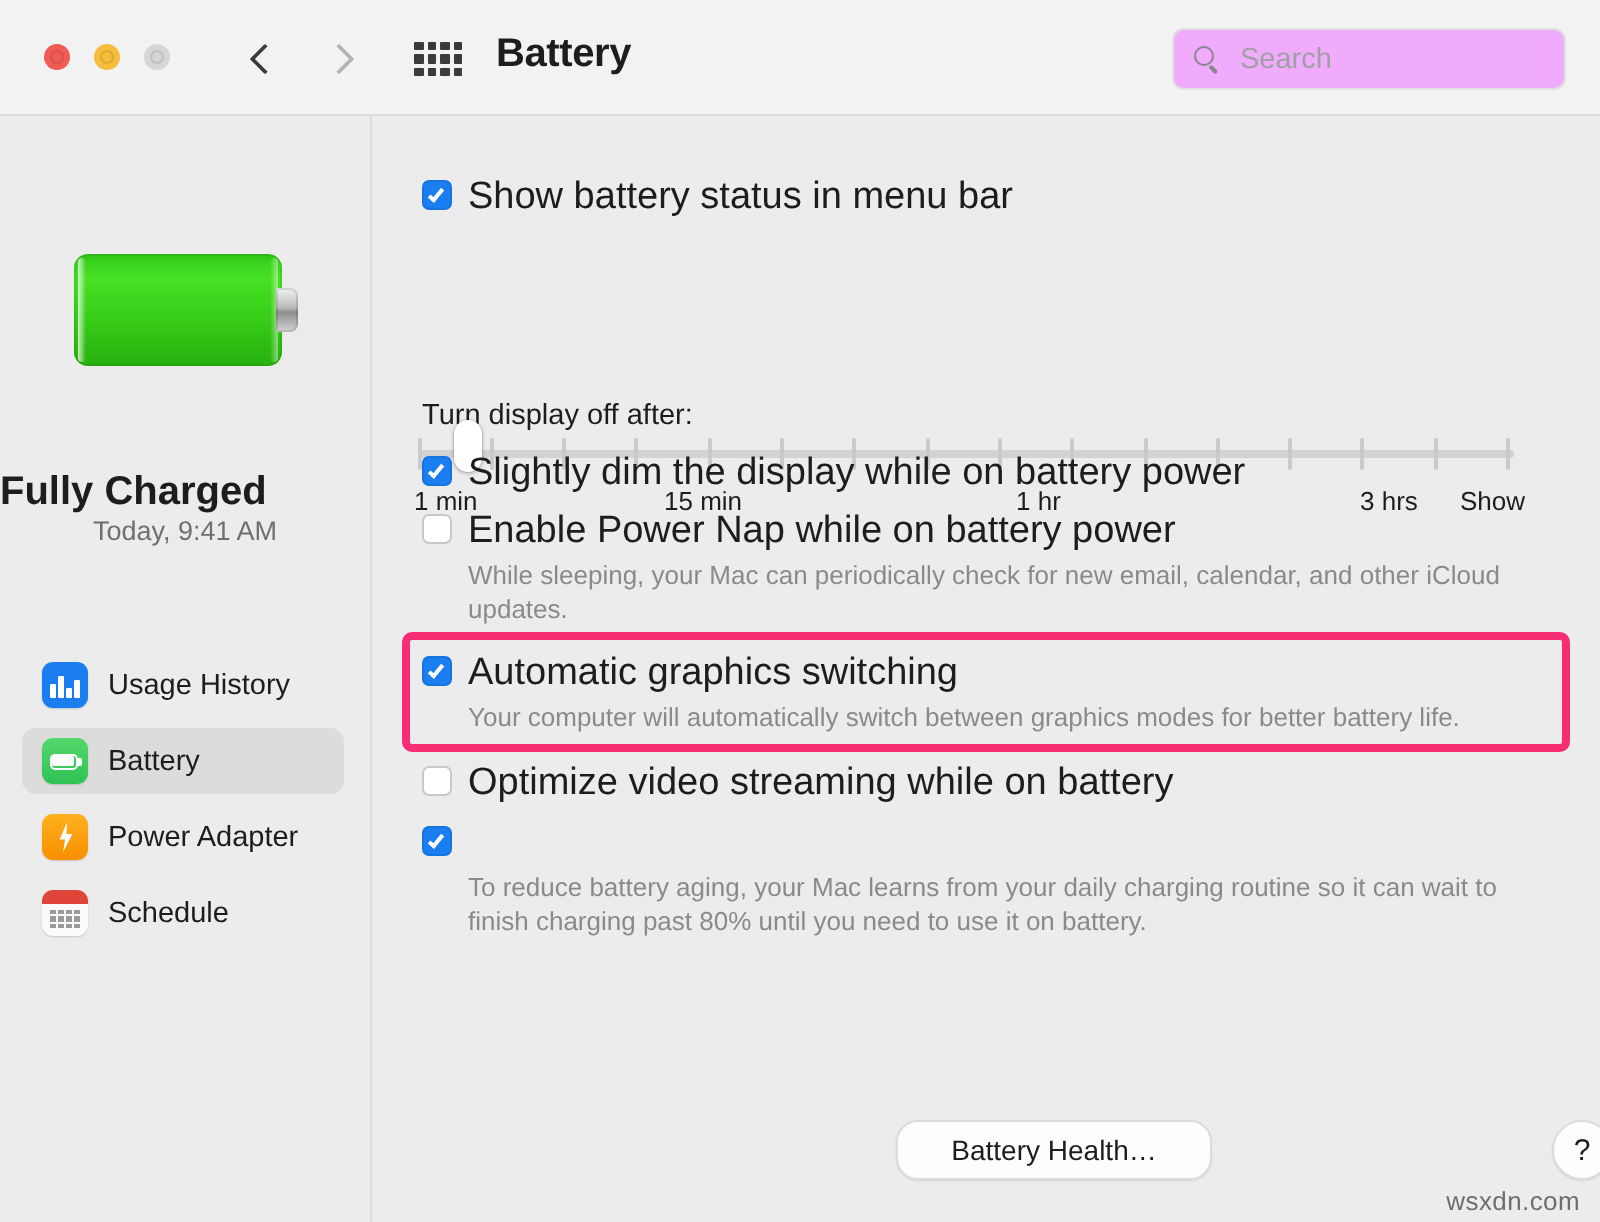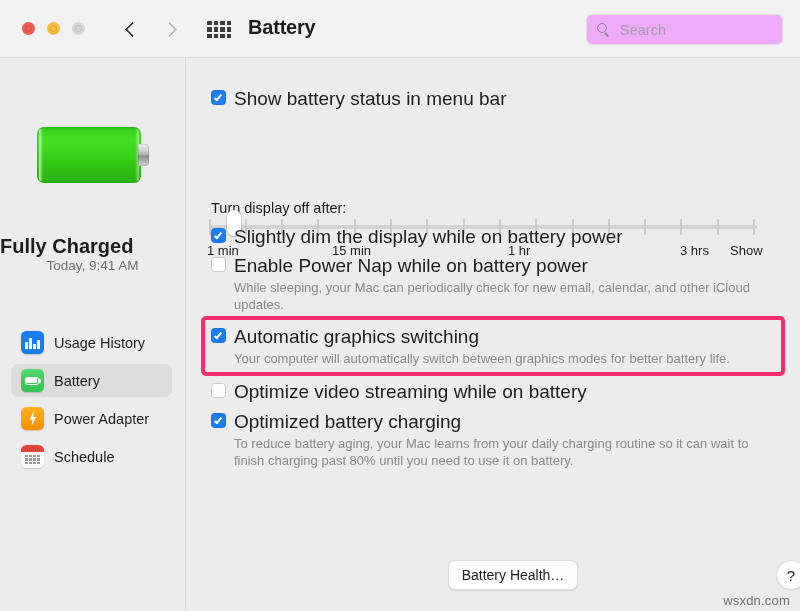--- a/index.html
+++ b/index.html
@@ -381,21 +381,21 @@
     border-radius: 7px;
     box-shadow: 0 0.5px 1px rgba(0,0,0,0.10);
     font-family: "Liberation Sans", sans-serif;
     font-size: 14px;
     color: #1d1d1f;
     display: flex;
     align-items: center;
     justify-content: center;
     padding: 0;
   }
-  #btn-battery-health { left: 262px; top: 502px; width: 130px; }
+  #btn-battery-health { left: 262px; top: 502px; width: 158px; border-radius: 11px; }
   #btn-restore        { left: 430px; top: 502px; width: 152px; }
   #btn-help {
     position: absolute;
     left: 590px; top: 502px;
     width: 30px; height: 30px;
     border-radius: 50%;
     background: #fdfdfd;
     border: 1px solid #dcdcdc;
     box-shadow: 0 0.5px 1px rgba(0,0,0,0.10);
     font-size: 15px;
@@ -571,21 +571,20 @@
     </div>
     <div class="lbl" style="left:48px; top:268px;">Automatic graphics switching</div>
     <div class="sub" style="left:48px; top:292px; width:548px;">Your computer will automatically switch between graphics modes for better battery life.</div>
 
     <div class="cb off" style="left:25px; top:325px;"></div>
     <div class="lbl" style="left:48px; top:323px;">Optimize video streaming while on battery</div>
 
     <div class="cb on" style="left:25px; top:355px;">
       <span class="tick"></span>
     </div>
-    <div class="lbl" style="left:48px; top:353px;">Optimized battery charging</div>
     <div class="sub" style="left:48px; top:377px; width:540px;">To reduce battery aging, your Mac learns from your daily charging routine so it can wait to finish charging past 80% until you need to use it on battery.</div>
 
     <button class="btn" id="btn-battery-health">Battery Health…</button>
     <button id="btn-help">?</button>
   </div>
 
   <div id="watermark">wsxdn.com</div>
 </div>
 
 </body></html>

